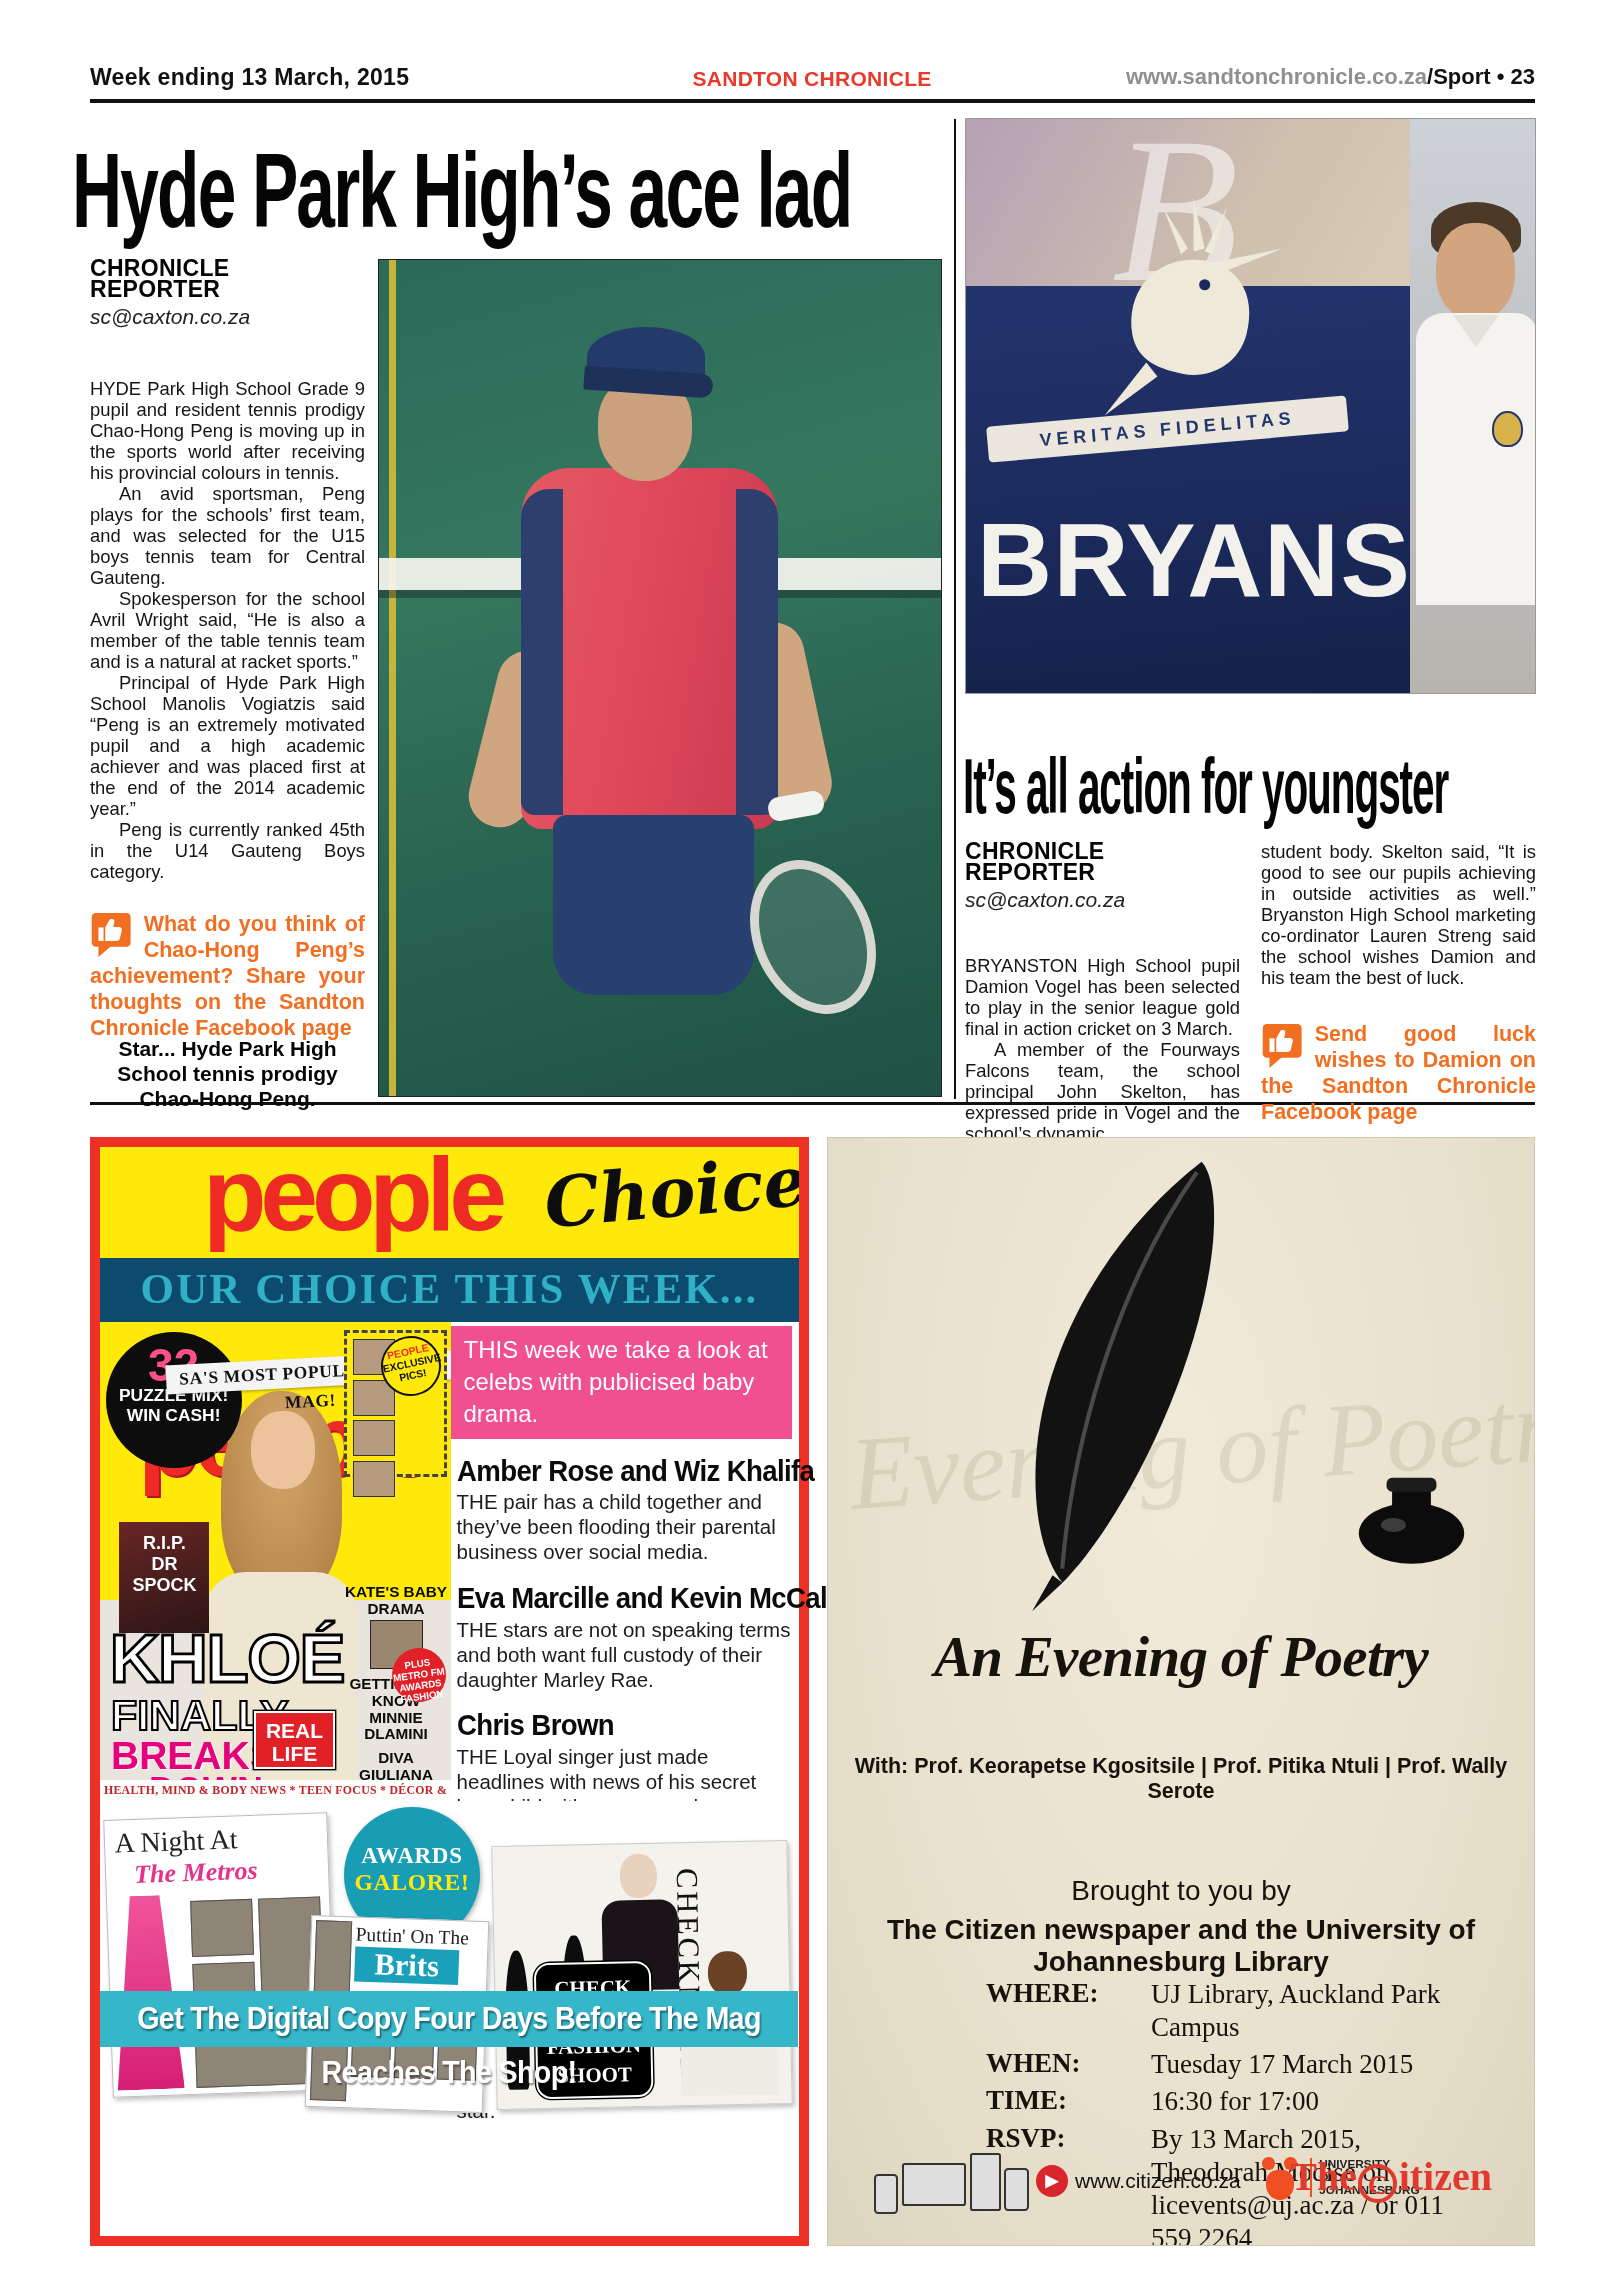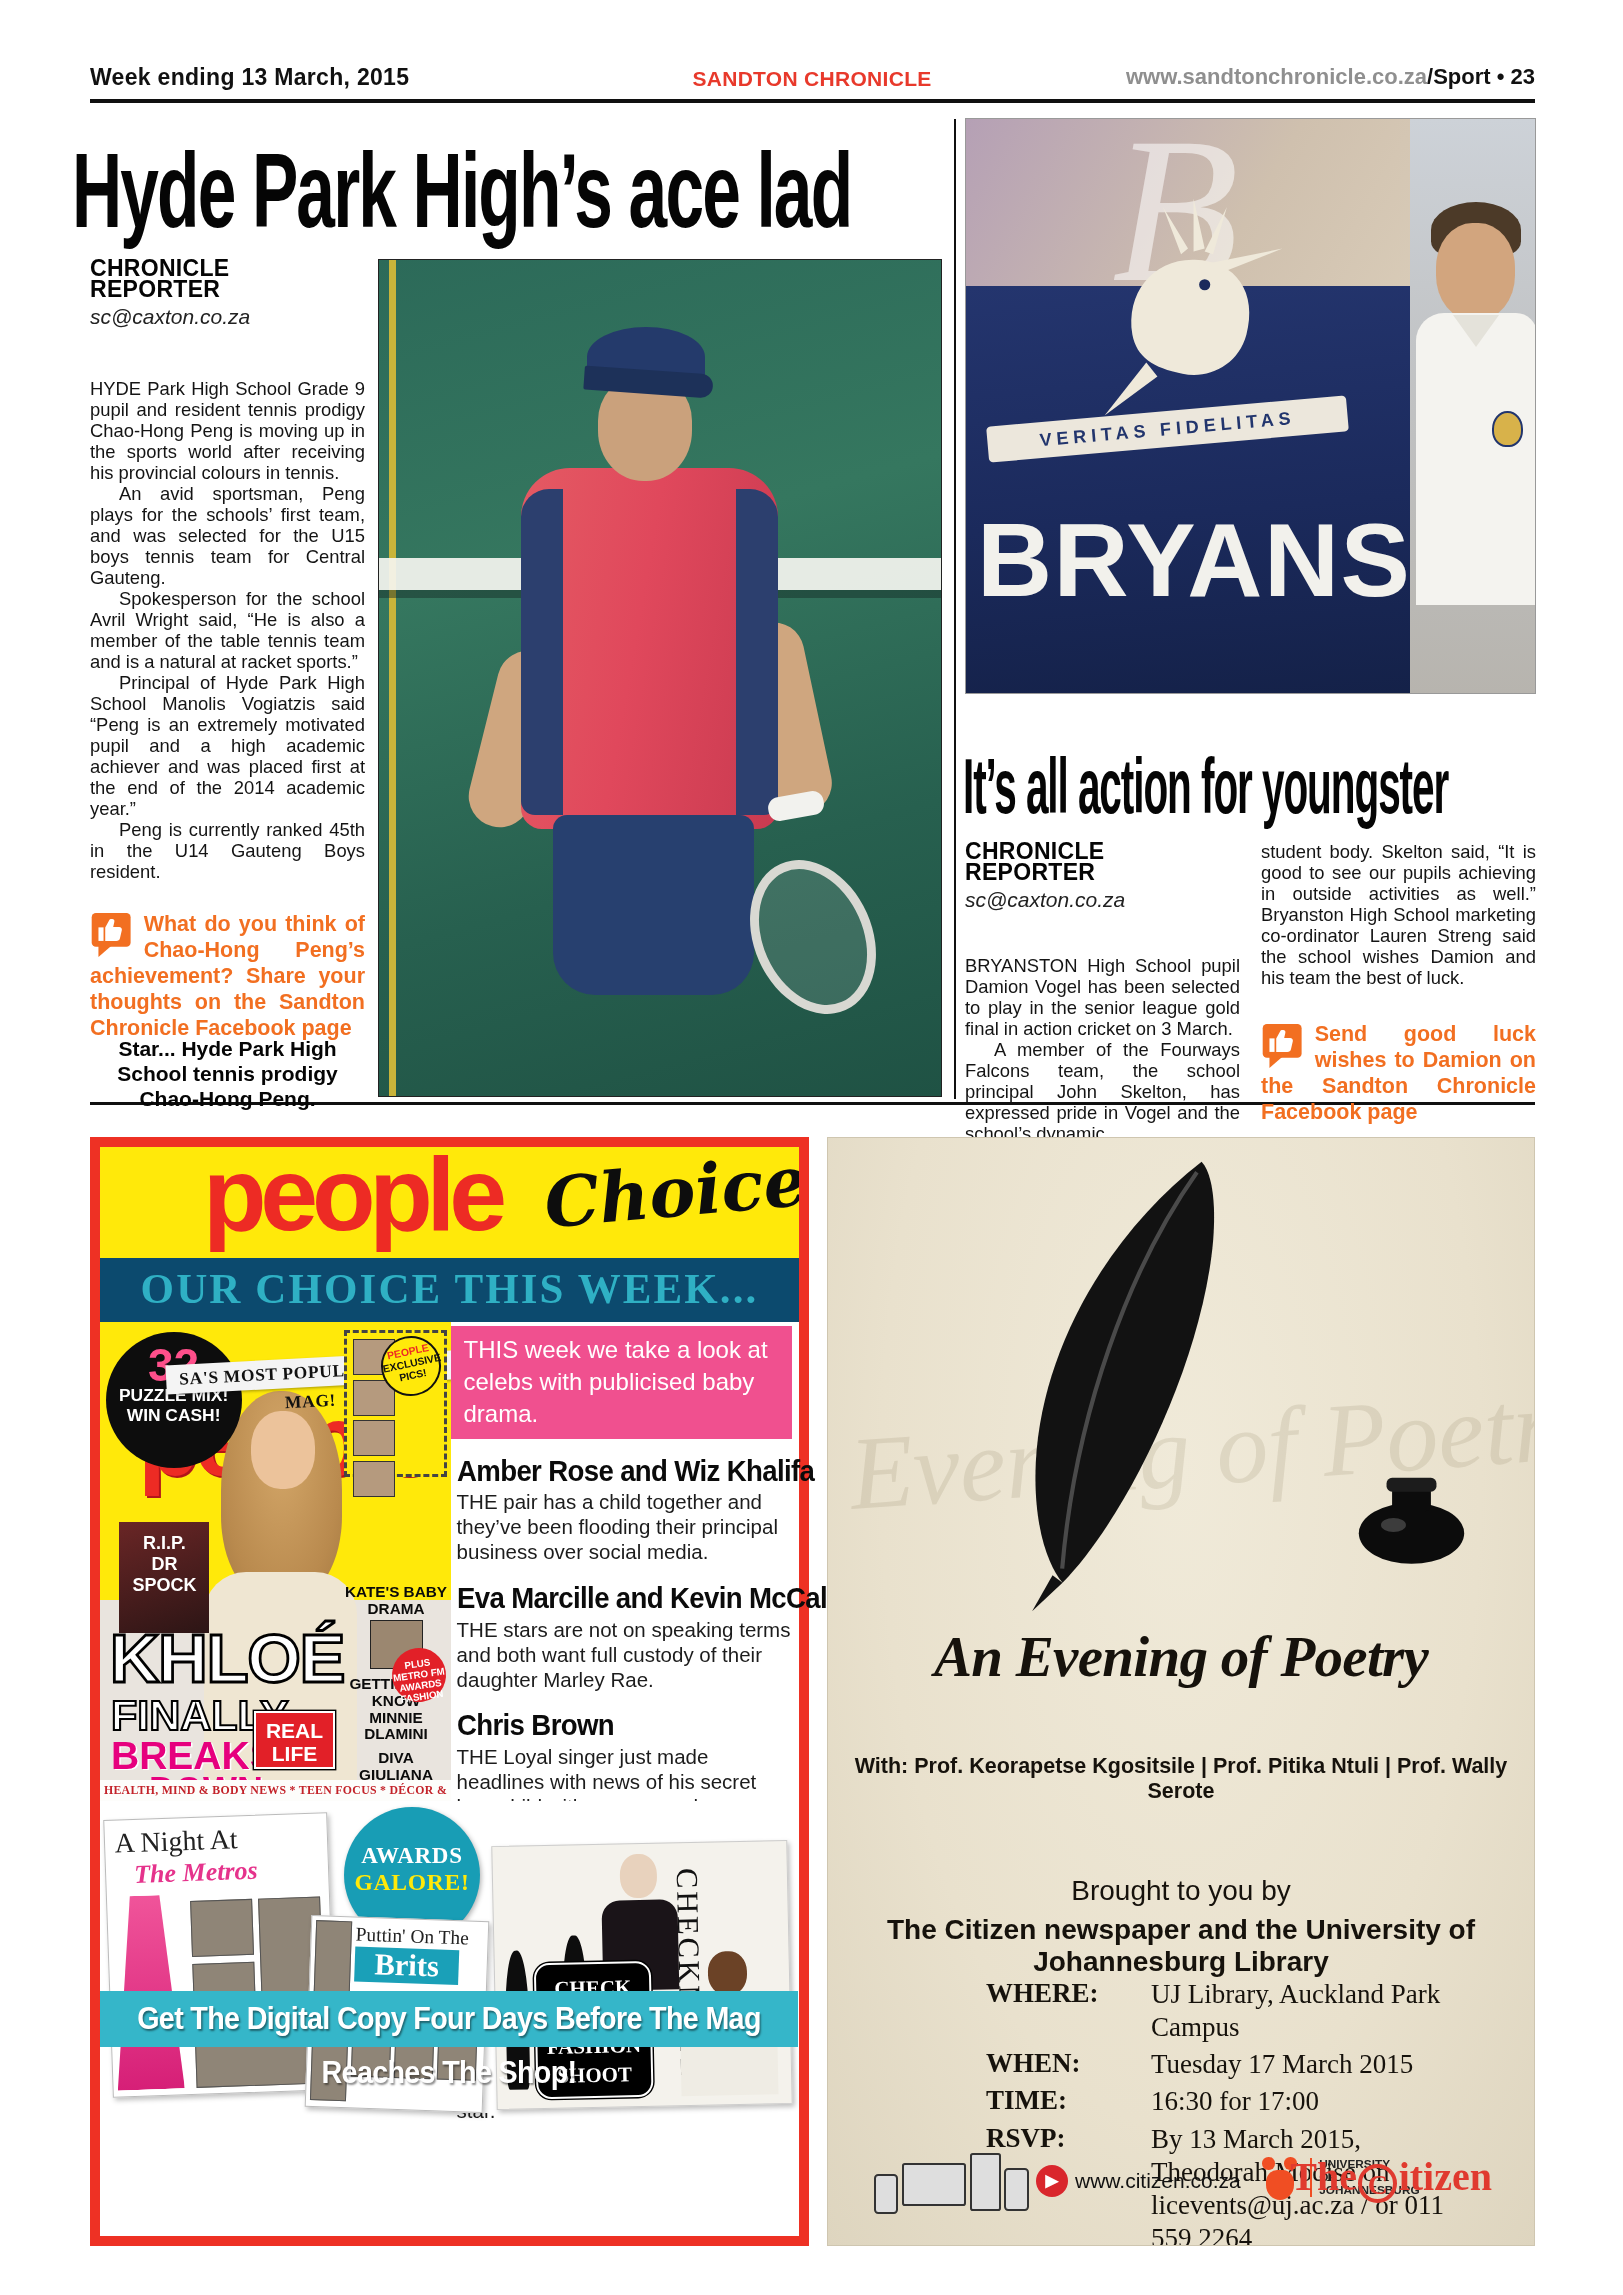--- a/index.html
+++ b/index.html
@@ -182,21 +182,21 @@
     <span class="h-cond" style="font-size:106px; transform:scaleX(.655);">Hyde Park High’s ace lad</span>
   </div>
 
   <div class="abs body-col" style="left:90px; top:258px;">
     <div class="byline">CHRONICLE REPORTER</div>
     <div class="email">sc@caxton.co.za</div>
     <p style="margin-top:50px;">HYDE Park High School Grade 9 pupil and resident tennis prodigy Chao-Hong Peng is moving up in the sports world after receiving his provincial colours in tennis.</p>
     <p class="indent">An avid sportsman, Peng plays for the schools’ first team, and was selected for the U15 boys tennis team for Central Gauteng.</p>
     <p class="indent">Spokesperson for the school Avril Wright said, “He is also a member of the table tennis team and is a natural at racket sports.”</p>
     <p class="indent">Principal of Hyde Park High School Manolis Vogiatzis said “Peng is an extremely motivated pupil and a high academic achiever and was placed first at the end of the 2014 academic year.”</p>
-    <p class="indent">Peng is currently ranked 45th in the U14 Gauteng Boys resident.</p>
+    <p class="indent">Peng is currently ranked 45th in the U14 Gauteng Boys category.</p>
     <div class="callout" style="margin-top:29px;">
       <span class="fb-ic">
         <svg viewBox="0 0 48 52" width="44" height="44">
             <rect x="0" y="0" width="46" height="40" rx="5" fill="#f26f21"></rect>
             <polygon points="8,38 8,52 24,38" fill="#f26f21"></polygon>
             <rect x="8" y="17" width="6" height="16" fill="#fff"></rect>
             <path d="M16 33 h13 c2.4 0 4-1.2 4.4-3.2 l2.2-9.4 c.5-2.2-1-3.9-3.2-3.9 h-7 l1.4-6.3 c.4-1.9-.8-3.2-2.6-3.2 h-1.4 c-1 0-1.7.5-2.1 1.5 L16 17 Z" fill="#fff"></path>
           </svg>
       </span>
       <span>What do you think of Chao-Hong Peng’s achievement? Share your thoughts on the Sandton Chronicle Facebook page</span>
@@ -327,21 +327,21 @@
         <div class="pc-plus">PLUS METRO FM AWARDS FASHION</div>
         <div class="pc-real pre">REAL
 LIFE</div>
         <div class="pc-strip">HEALTH, MIND &amp; BODY NEWS * TEEN FOCUS * DÉCOR &amp; GADGETS * FASHION &amp; BEAUTY</div>
       </div>
 
       <div class="pa-right">
         <div class="pa-pink">THIS week we take a look at celebs with publicised baby drama.</div>
         <div class="pa-item">
           <div class="nm">Amber Rose and Wiz Khalifa</div>
-          <div class="tx">THE pair has a child together and they’ve been flooding their principal business over social media.</div>
+          <div class="tx">THE pair has a child together and they’ve been flooding their parental business over social media.</div>
         </div>
         <div class="pa-item">
           <div class="nm">Eva Marcille and Kevin McCall</div>
           <div class="tx">THE stars are not on speaking terms and both want full custody of their daughter Marley Rae.</div>
         </div>
         <div class="pa-item">
           <div class="nm">Chris Brown</div>
           <div class="tx">THE Loyal singer just made headlines with news of his secret love child with a woman who happens to be his girlfriend’s buddy.</div>
         </div>
         <div class="pa-item">

